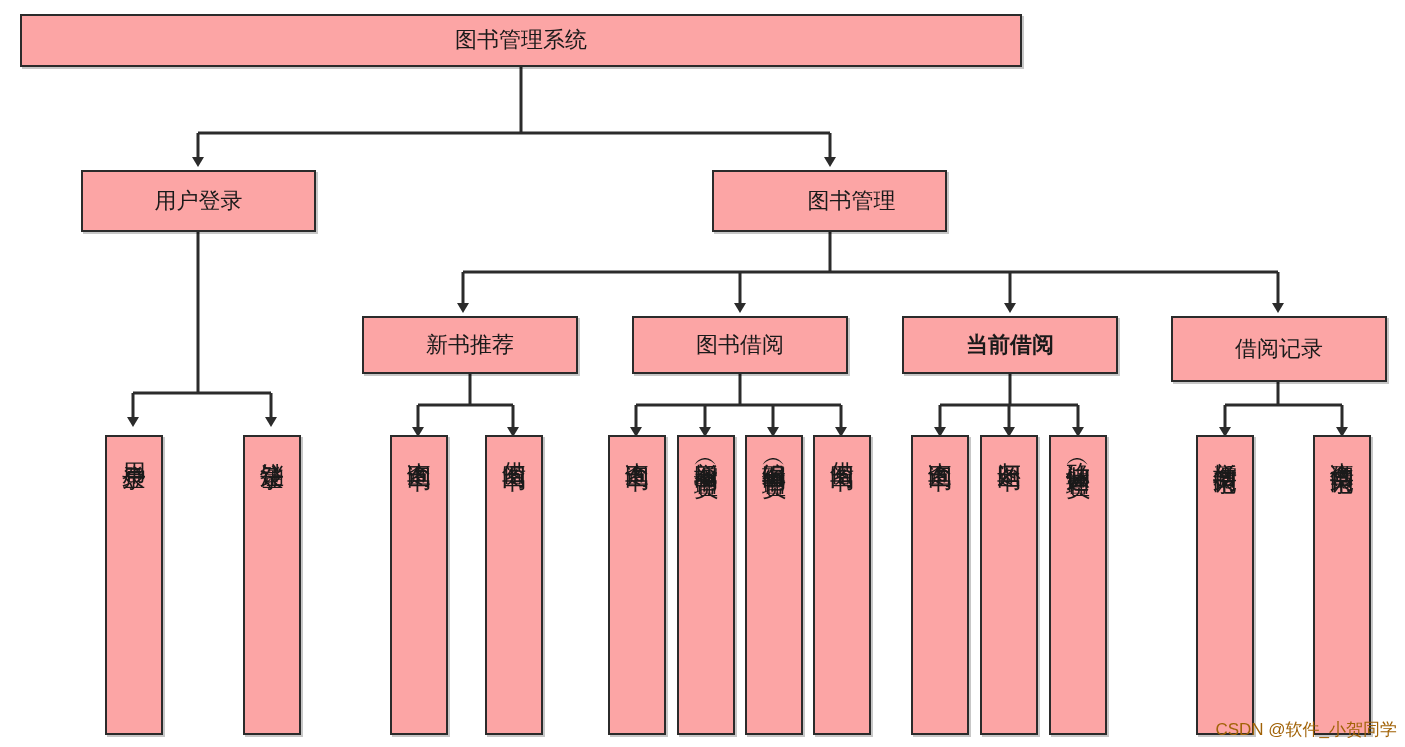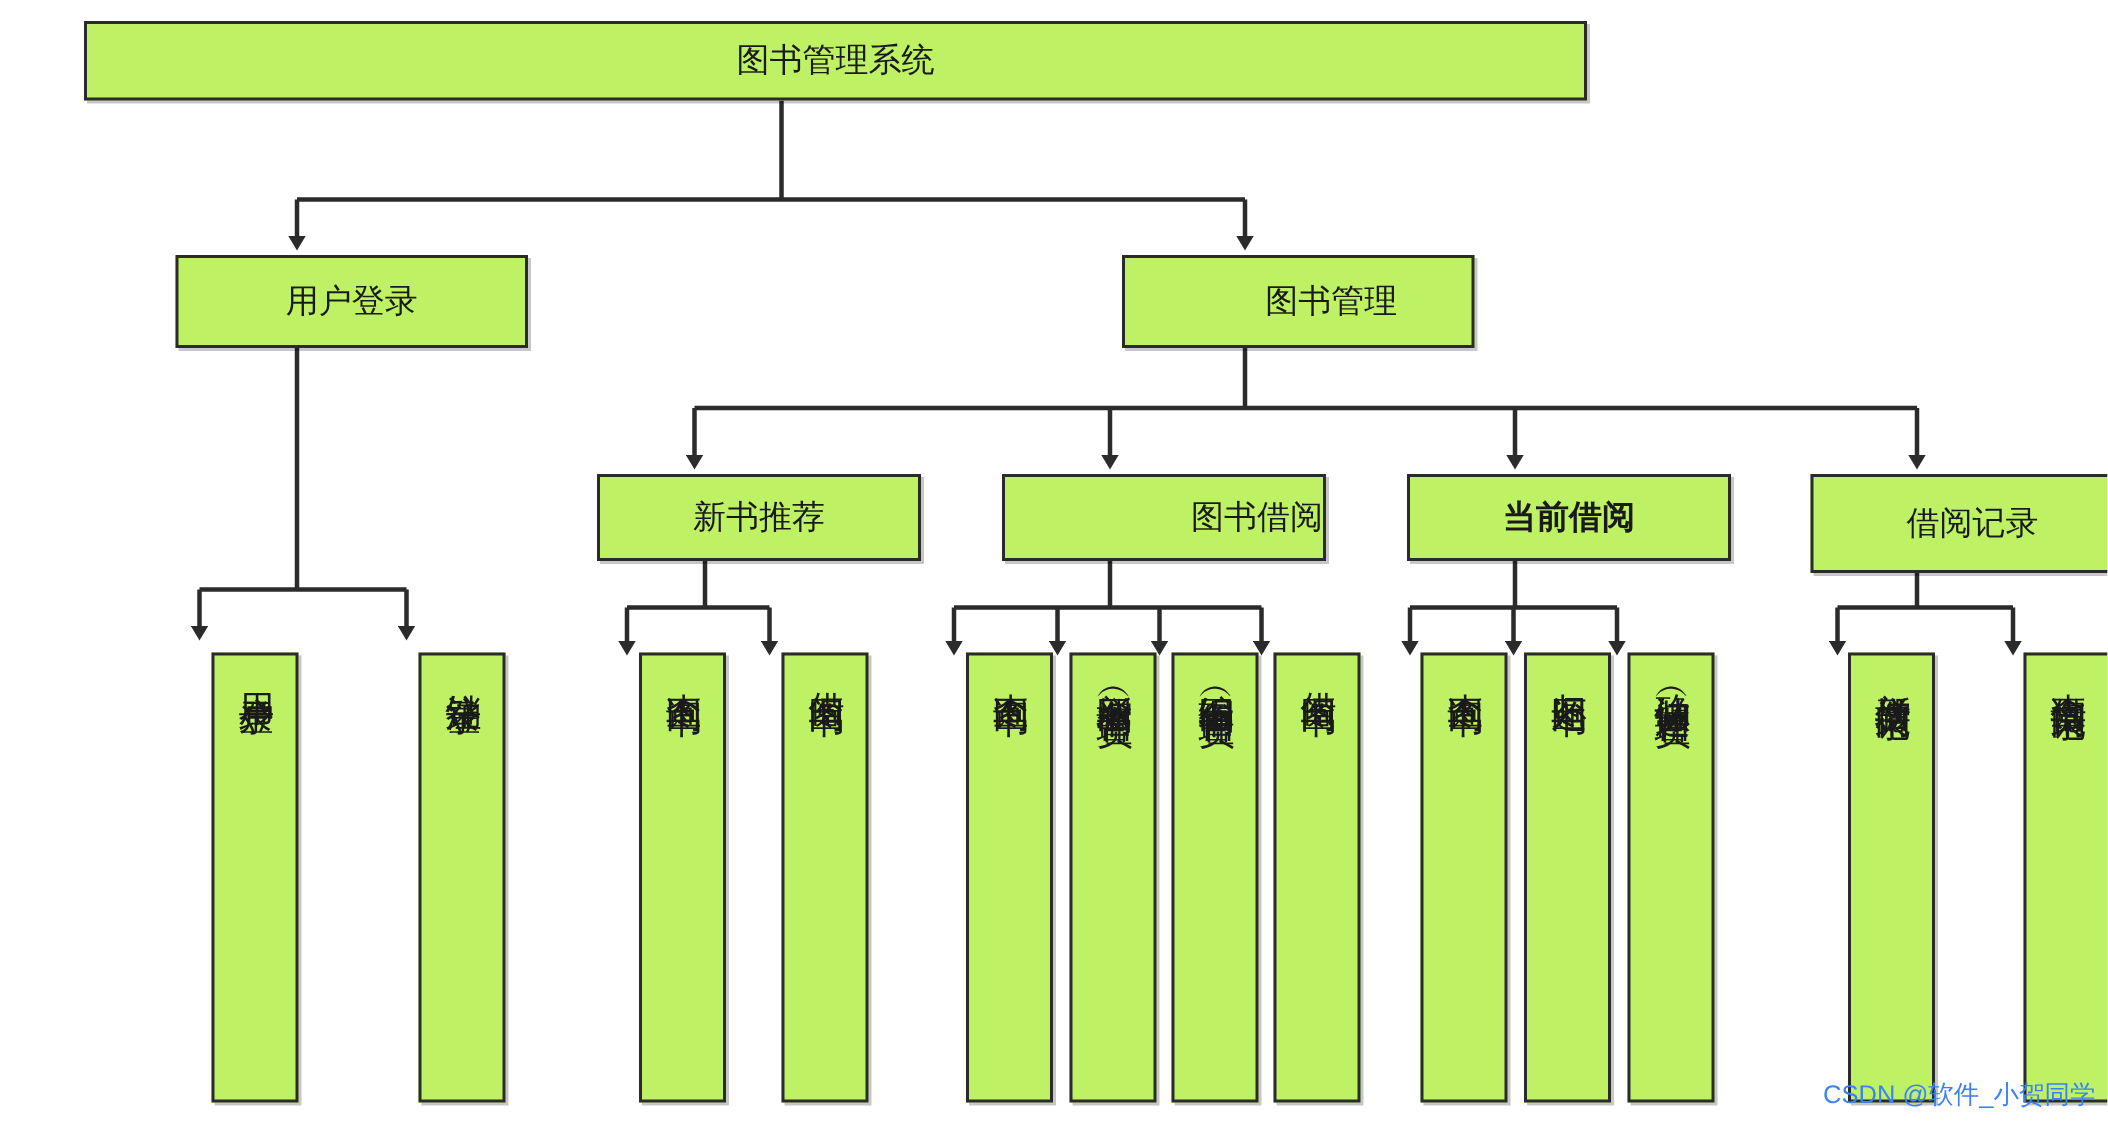--- a/index.html
+++ b/index.html
@@ -23,29 +23,28 @@
     position: absolute;
     left: 0;
     top: 0;
     width: 1405px;
     height: 747px;
   }
   
   .node {
     position: absolute;
     box-sizing: border-box;
-    background: #bef264;
+    background: #fca5a5;
     border: 2px solid #2b2b2b;
     box-shadow: 2px 2px 0 rgba(0,0,0,0.22);
     display: flex;
     align-items: center;
     justify-content: center;
     color: #1a1a1a;
     z-index: 2;
-    margin-left: 36px;
   }
   .node .label {
     display: block;
     text-align: center;
     line-height: 1.12;
     white-space: nowrap;
   }
   
   .node.horiz .label {
     font-size: 22px;
@@ -65,21 +64,21 @@
     font-size: 24px;
     letter-spacing: 2px;
     line-height: 1;
   }
   
   #watermark {
     position: absolute;
     right: 8px;
     bottom: 6px;
     font-size: 17px;
-    color: #3b82f6;
+    color: #a16207;
     z-index: 5;
     white-space: nowrap;
     font-family: "Liberation Sans", "DejaVu Sans", sans-serif;
     margin-top: 36px;
   }
 </style>
 </head>
 <body>
 
 <div id="canvas">
@@ -143,21 +142,21 @@
   </div>
 
   <div class="node horiz" style="left:712px; top:170px; width:235px; height:62px;padding-left:44px;">
     <span class="label">图书管理</span>
   </div>
 
   <div class="node horiz" style="left:362px; top:316px; width:216px; height:58px;">
     <span class="label">新书推荐</span>
   </div>
 
-  <div class="node horiz" style="left:632px; top:316px; width:216px; height:58px;justify-content:flex-end;">
+  <div class="node horiz" style="left:632px; top:316px; width:216px; height:58px;">
     <span class="label">图书借阅</span>
   </div>
 
   <div class="node horiz" style="left:902px; top:316px; width:216px; height:58px;font-weight:bold;">
     <span class="label">当前借阅</span>
   </div>
 
   <div class="node horiz" style="left:1171px; top:316px; width:216px; height:66px;">
     <span class="label">借阅记录</span>
   </div>

